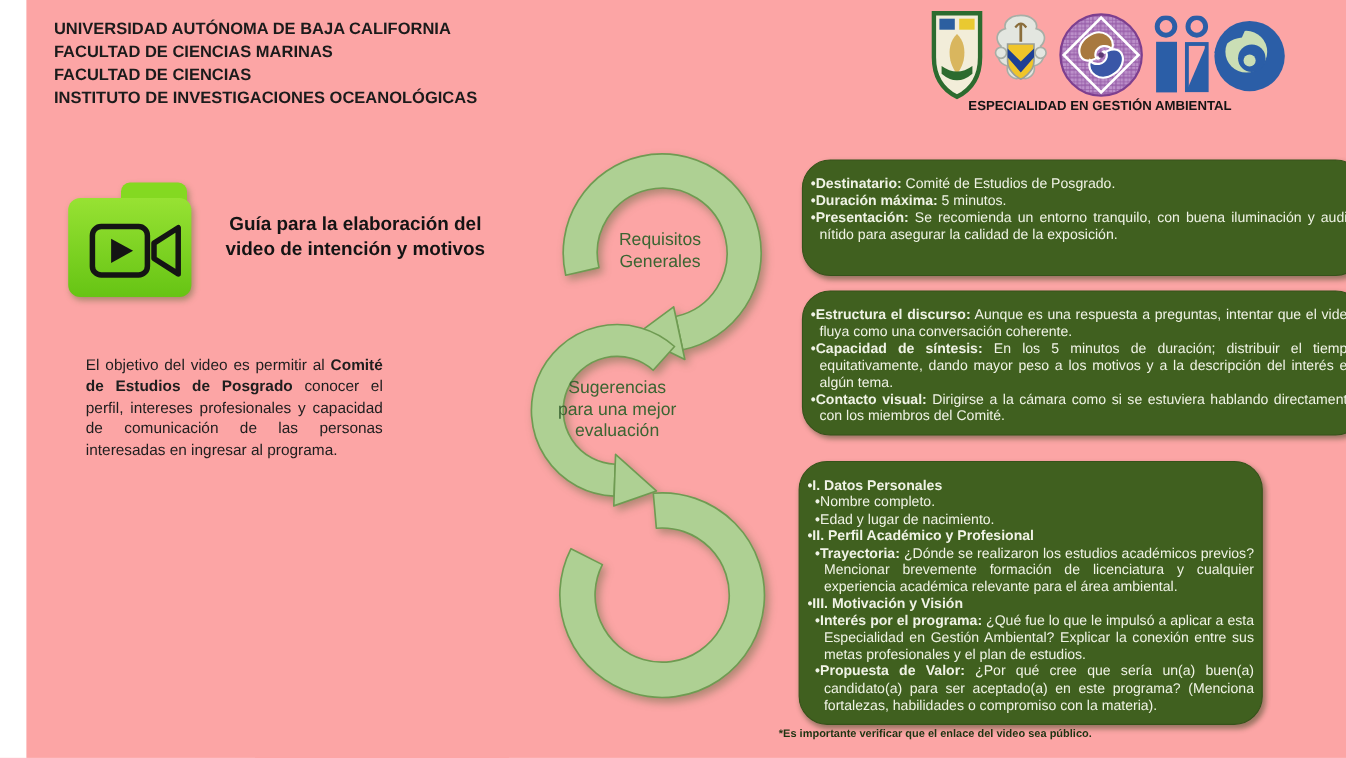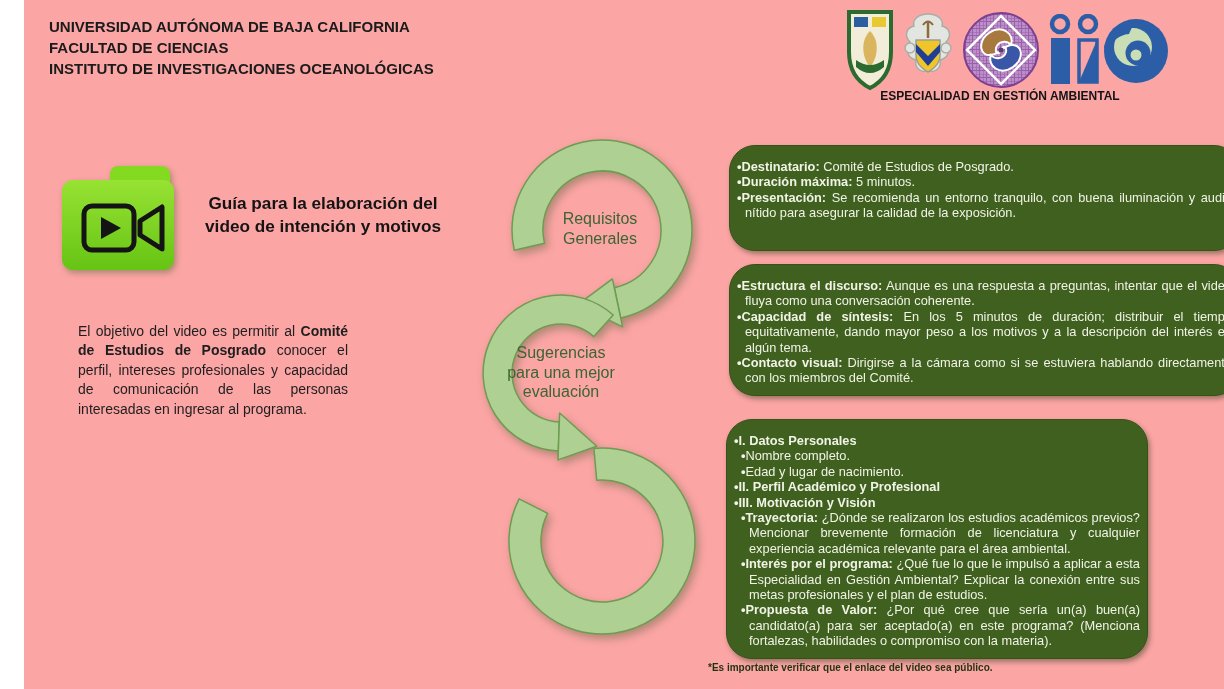--- a/index.html
+++ b/index.html
@@ -72,20 +72,21 @@
     font-weight:bold; font-size:10px; color:#1d3311;
   }
 </style>
 </head>
 <body>
 
 <div class="page">
 
   <div class="hdr">
     <div>UNIVERSIDAD AUTÓNOMA DE BAJA CALIFORNIA</div>
+    <div>FACULTAD DE CIENCIAS MARINAS</div>
     <div>FACULTAD DE CIENCIAS</div>
     <div>INSTITUTO DE INVESTIGACIONES OCEANOLÓGICAS</div>
   </div>
 
   <div class="logos">
     <span>
       <svg width="48" height="82" viewBox="0 0 48 82">
         <path d="M3 3 h42 v40 c0 20 -9 30 -21 36 C12 73 3 63 3 43 Z" fill="#f2edd9" stroke="#2c6b2f" stroke-width="4"></path>
         <rect x="8" y="8" width="14" height="10" fill="#2c5fa0"></rect>
         <rect x="26" y="8" width="14" height="10" fill="#e9c931"></rect>
@@ -174,21 +175,21 @@
   <div class="panel p2">
       <div class="li lvl1"><span class="bu">•</span><b>Estructura el discurso:</b><span> Aunque es una respuesta a preguntas, intentar que el video fluya como una conversación coherente.</span></div>
       <div class="li lvl1"><span class="bu">•</span><b>Capacidad de síntesis:</b><span> En los 5 minutos de duración; distribuir el tiempo equitativamente, dando mayor peso a los motivos y a la descripción del interés en algún tema.</span></div>
       <div class="li lvl1"><span class="bu">•</span><b>Contacto visual:</b><span> Dirigirse a la cámara como si se estuviera hablando directamente con los miembros del Comité.</span></div>
     </div>
   <div class="panel p3">
       <div class="li lvl1"><span class="bu">•</span><b>I. Datos Personales</b></div>
       <div class="li lvl2"><span class="bu">•</span><span>Nombre completo.</span></div>
       <div class="li lvl2"><span class="bu">•</span><span>Edad y lugar de nacimiento.</span></div>
       <div class="li lvl1"><span class="bu">•</span><b>II. Perfil Académico y Profesional</b></div>
+      <div class="li lvl2"><span class="bu">•</span><b>Trayectoria:</b><span> ¿Dónde se realizaron los estudios académicos previos? Mencionar brevemente formación de licenciatura y cualquier experiencia académica relevante para el área ambiental.</span></div>
       <div class="li lvl1"><span class="bu">•</span><b>III. Motivación y Visión</b></div>
-      <div class="li lvl2"><span class="bu">•</span><b>Trayectoria:</b><span> ¿Dónde se realizaron los estudios académicos previos? Mencionar brevemente formación de licenciatura y cualquier experiencia académica relevante para el área ambiental.</span></div>
       <div class="li lvl2"><span class="bu">•</span><b>Interés por el programa:</b><span> ¿Qué fue lo que le impulsó a aplicar a esta Especialidad en Gestión Ambiental? Explicar la conexión entre sus metas profesionales y el plan de estudios.</span></div>
       <div class="li lvl2"><span class="bu">•</span><b>Propuesta de Valor:</b><span> ¿Por qué cree que sería un(a) buen(a) candidato(a) para ser aceptado(a) en este programa? (Menciona fortalezas, habilidades o compromiso con la materia).</span></div>
     </div>
 
   <div class="footnote">*Es importante verificar que el enlace del video sea público.</div>
 
 </div>
 
 </body></html>

